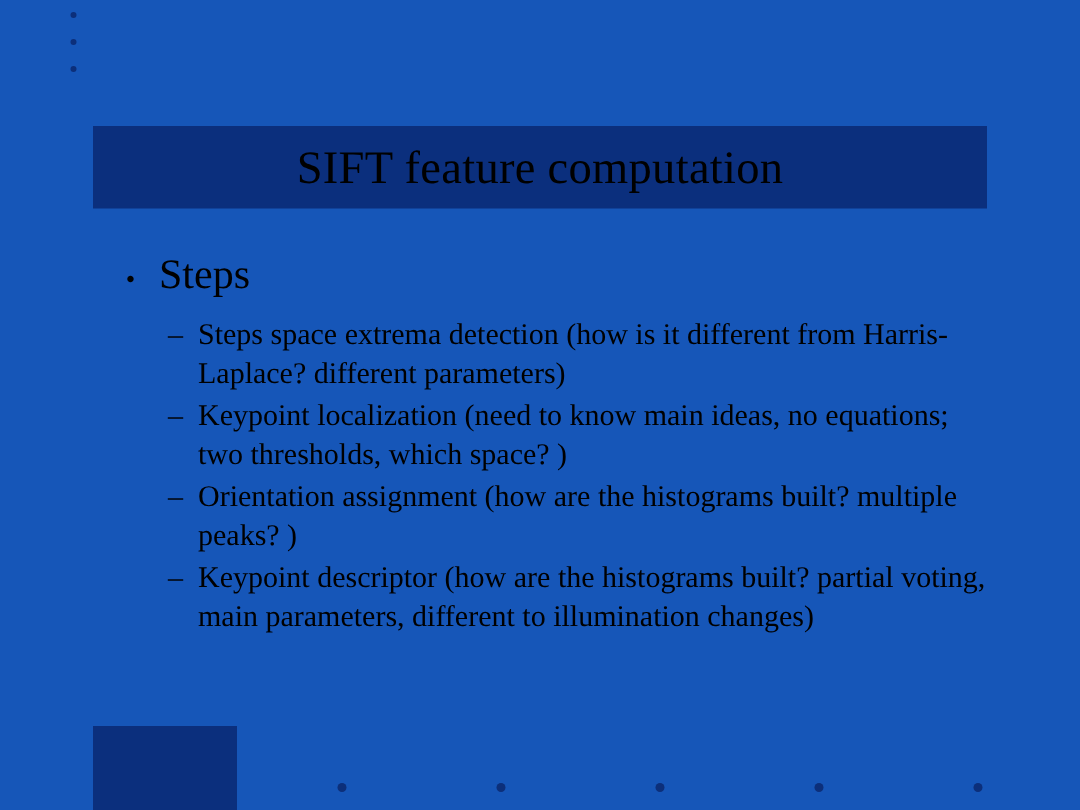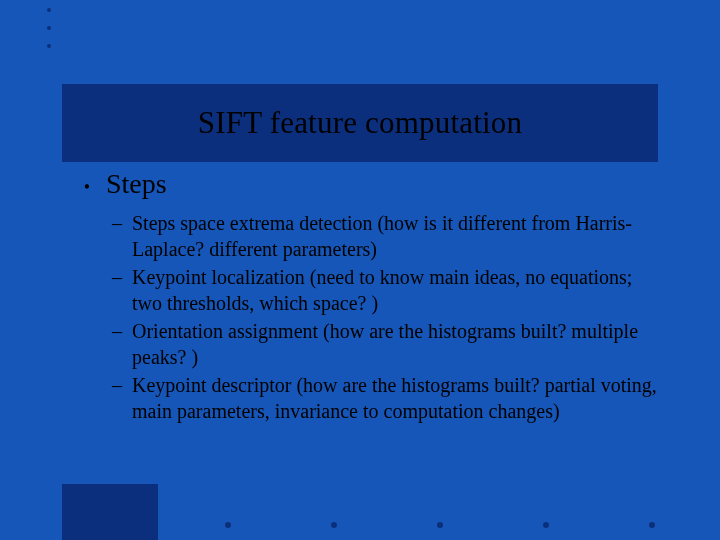--- a/index.html
+++ b/index.html
@@ -29,21 +29,21 @@
   }
   .deco-dots-br .dot {
     width: 6px; height: 6px; border-radius: 50%;
     background: #0c2f7a;
   }
   .title-bar {
     position: absolute;
     top: 84px;
     left: 62px;
     width: 596px;
-    height: 78px;
+    height: 55px;
     background: #0b2f7d;
     display: flex;
     align-items: center;
     justify-content: center;
   }
   .title-text {
     font-size: 31px;
     color: #000;
     letter-spacing: 0.2px;
   }
@@ -121,21 +121,21 @@
     <div class="sub-item">
       <span class="sub-dash">–</span>
       <span class="sub-text">Keypoint localization (need to know main ideas, no equations; two thresholds, which space? )</span>
     </div>
     <div class="sub-item">
       <span class="sub-dash">–</span>
       <span class="sub-text">Orientation assignment (how are the histograms built? multiple peaks? )</span>
     </div>
     <div class="sub-item">
       <span class="sub-dash">–</span>
-      <span class="sub-text">Keypoint descriptor (how are the histograms built? partial voting, main parameters, invariance to computation changes)</span>
+      <span class="sub-text">Keypoint descriptor (how are the histograms built? partial voting, main parameters, different to illumination changes)</span>
     </div>
   </div>
 </div>
 
 <div class="accent-block"></div>
 
 <div class="deco-dots-br">
   <div class="dot"></div>
   <div class="dot"></div>
   <div class="dot"></div>

